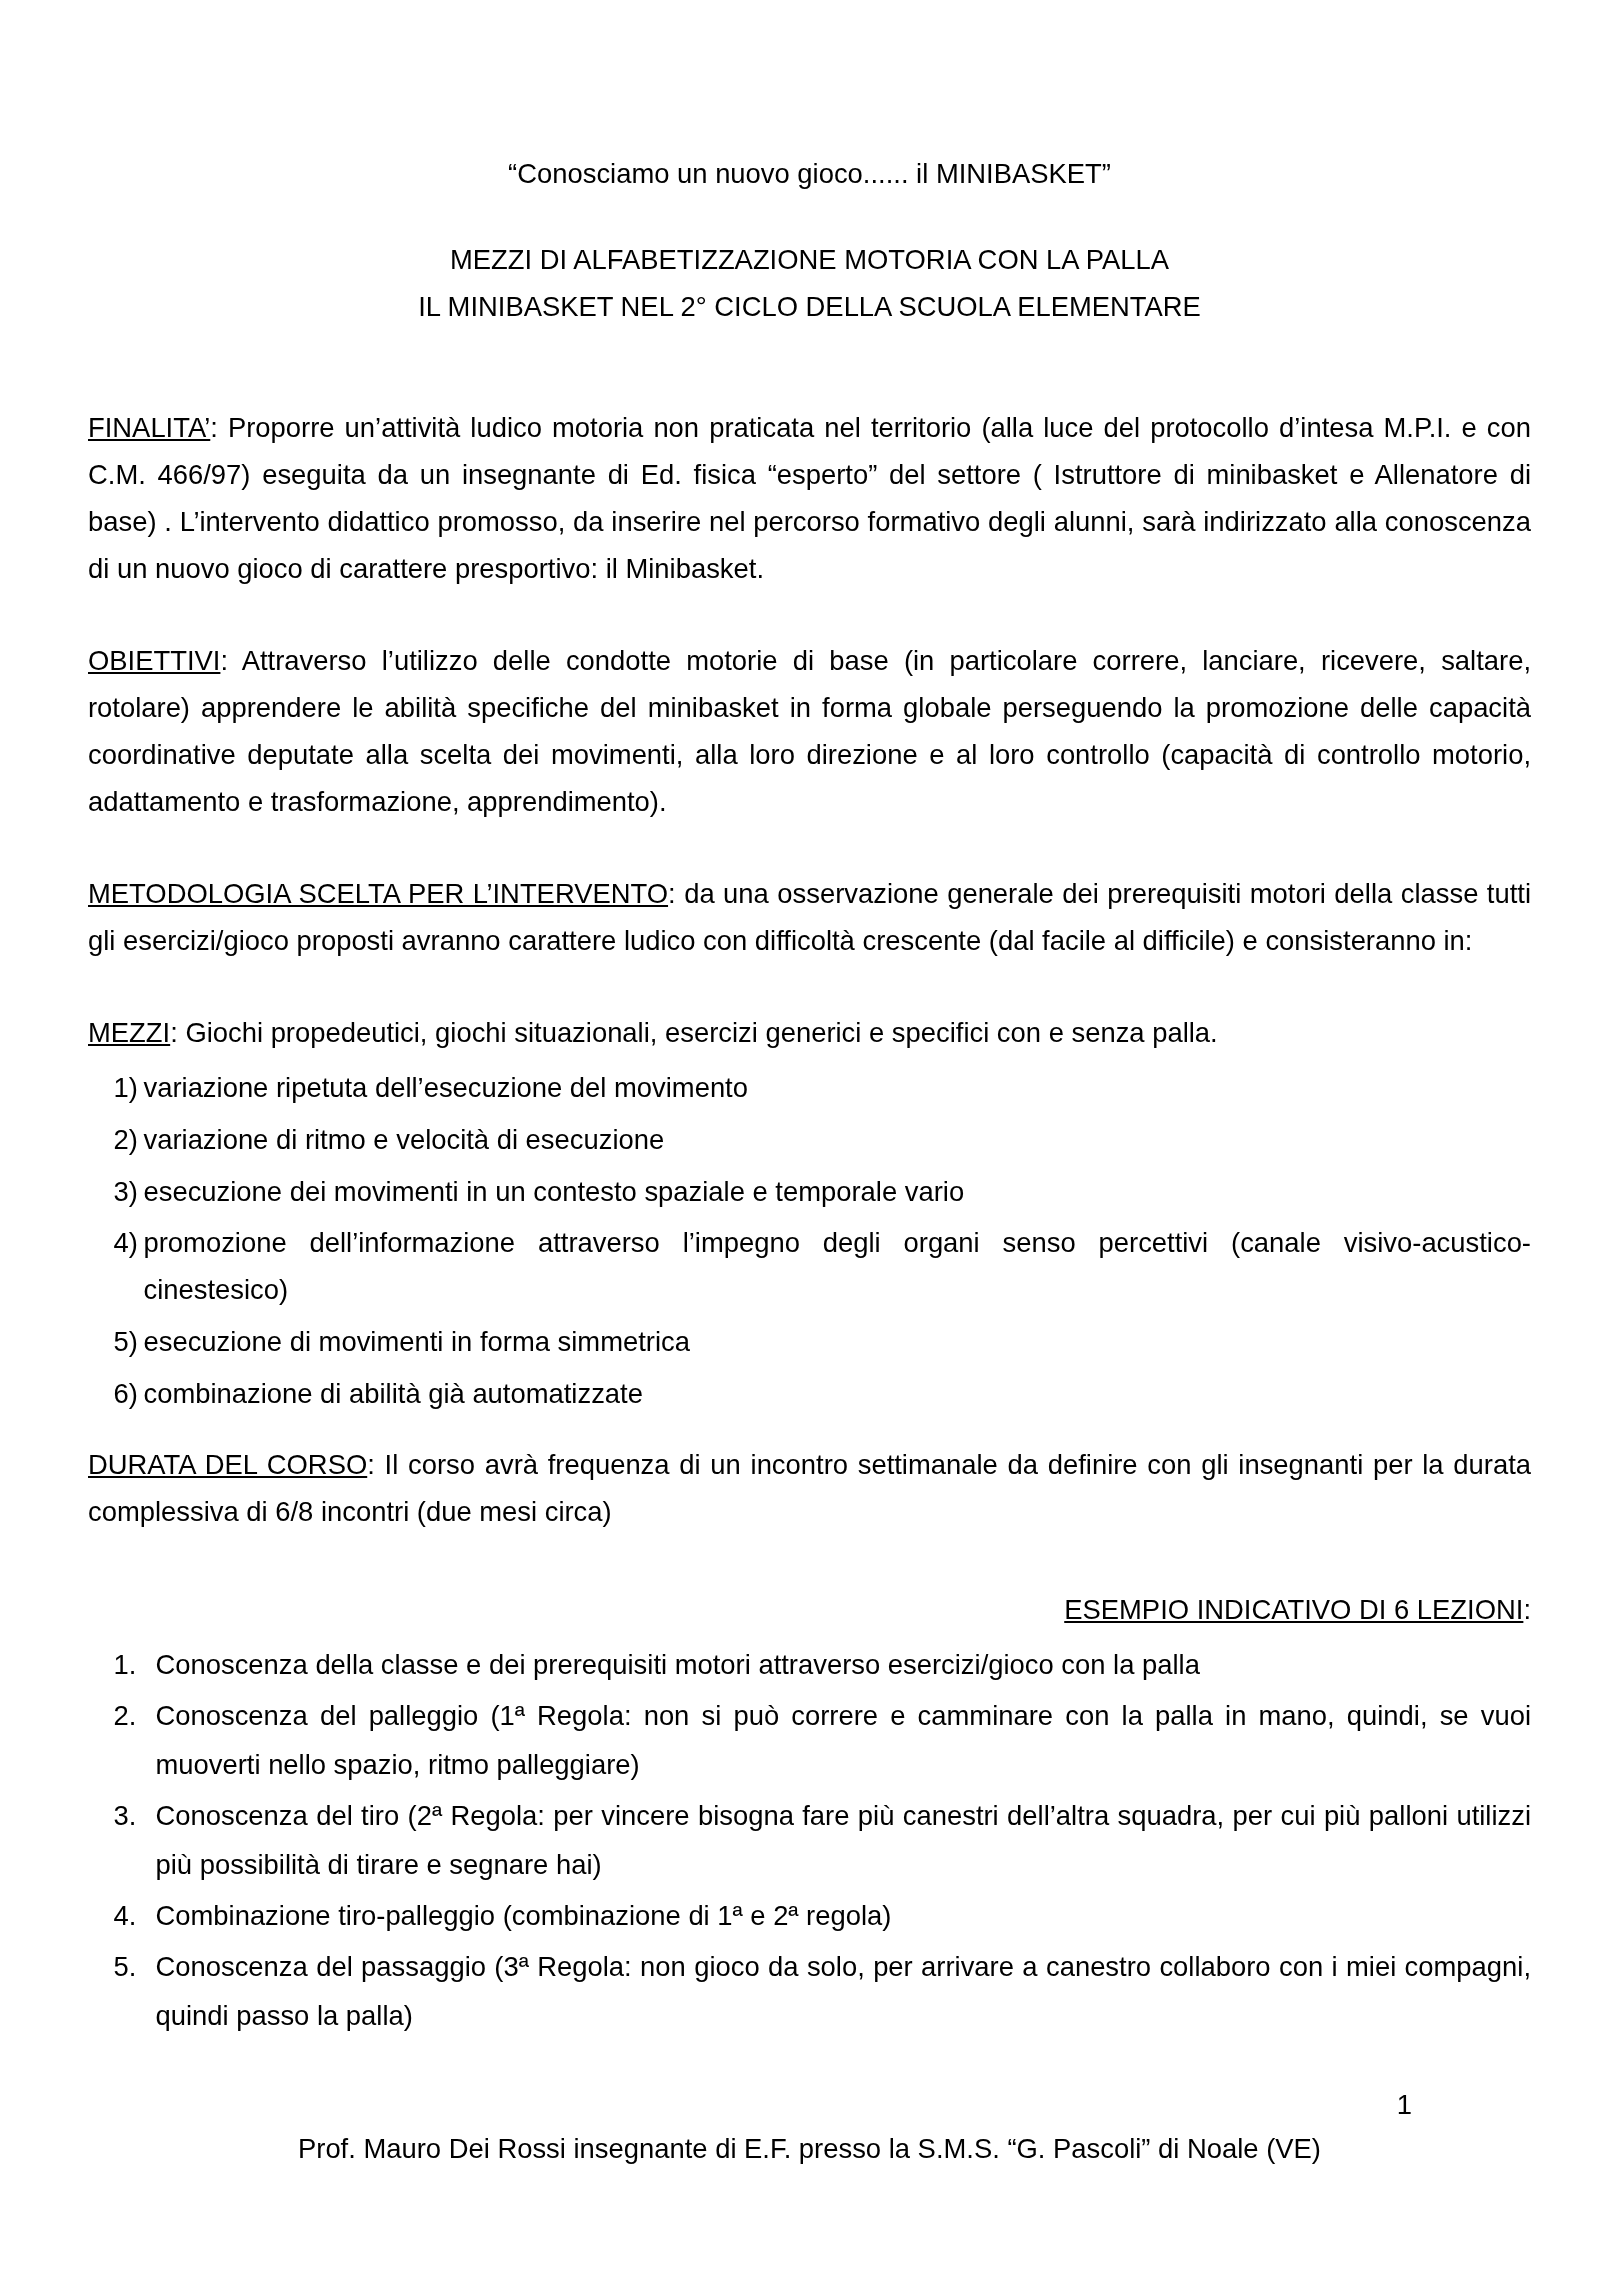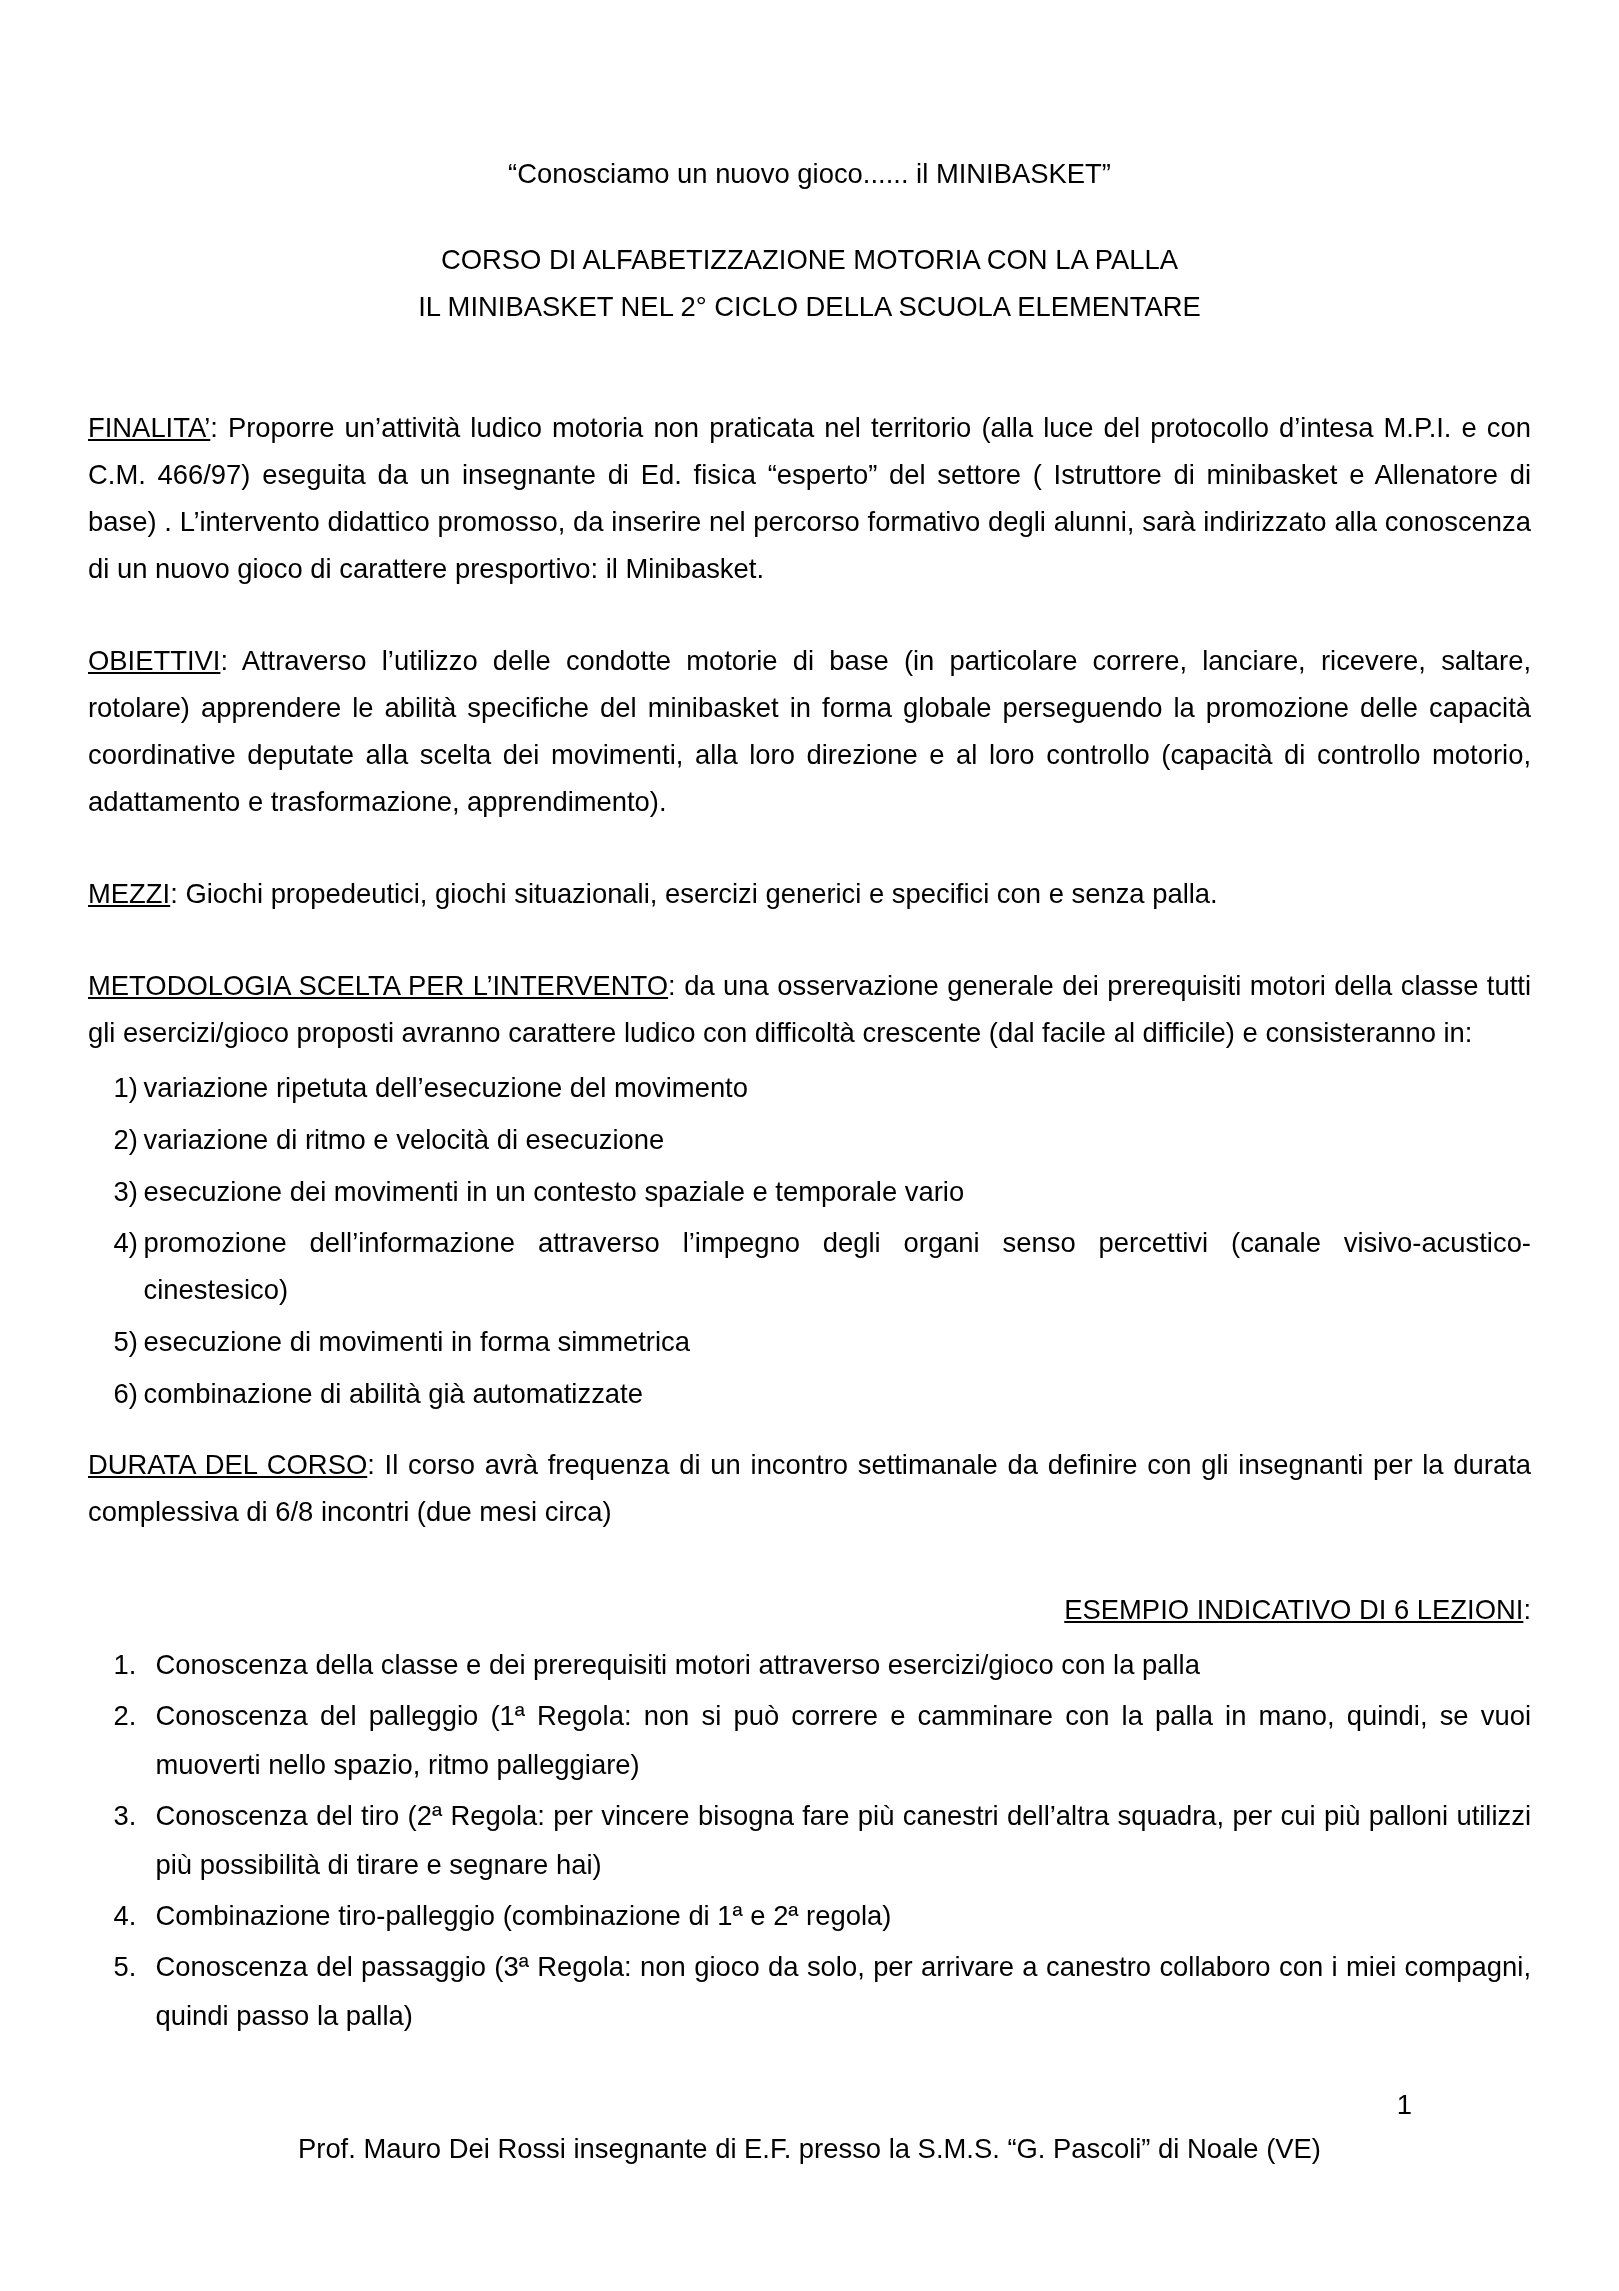--- a/index.html
+++ b/index.html
@@ -89,31 +89,31 @@
   }
 </style>
 </head>
 <body>
 
 <div class="page">
 
   <p class="title">“Conosciamo un nuovo gioco...... il MINIBASKET”</p>
 
   <div class="subtitles">
-    <div>CORSO DI ALFABETIZZAZIONE MOTORIA CON LA PALLA</div>
+    <div>MEZZI DI ALFABETIZZAZIONE MOTORIA CON LA PALLA</div>
     <div>IL MINIBASKET NEL 2° CICLO DELLA SCUOLA ELEMENTARE</div>
   </div>
 
   <p class="para first"><span class="u">FINALITA’</span><span>: Proporre un’attività ludico motoria non praticata nel territorio (alla luce del protocollo d’intesa M.P.I. e con C.M. 466/97) eseguita da un insegnante di Ed. fisica “esperto” del settore ( Istruttore di minibasket e Allenatore di base) . L’intervento didattico promosso, da inserire nel percorso formativo degli alunni, sarà indirizzato alla conoscenza di un nuovo gioco di carattere presportivo: il Minibasket.</span></p>
 
   <p class="para"><span class="u">OBIETTIVI</span><span>: Attraverso l’utilizzo delle condotte motorie di base (in particolare correre, lanciare, ricevere, saltare, rotolare) apprendere le abilità specifiche del minibasket in forma globale perseguendo la promozione delle capacità coordinative deputate alla scelta dei movimenti, alla loro direzione e al loro controllo (capacità di controllo motorio, adattamento e trasformazione, apprendimento).</span></p>
 
+  <p class="para"><span class="u">METODOLOGIA SCELTA PER L’INTERVENTO</span><span>: da una osservazione generale dei prerequisiti motori della classe tutti gli esercizi/gioco proposti avranno carattere ludico con difficoltà crescente (dal facile al difficile) e consisteranno in:</span></p>
+
   <p class="para"><span class="u">MEZZI</span><span>: Giochi propedeutici, giochi situazionali, esercizi generici e specifici con e senza palla.</span></p>
-
-  <p class="para"><span class="u">METODOLOGIA SCELTA PER L’INTERVENTO</span><span>: da una osservazione generale dei prerequisiti motori della classe tutti gli esercizi/gioco proposti avranno carattere ludico con difficoltà crescente (dal facile al difficile) e consisteranno in:</span></p>
 
   <div class="num-list">
     <div class="li">
       <span class="marker">1)</span>
       <span class="txt">variazione ripetuta dell’esecuzione del movimento</span>
     </div>
     <div class="li">
       <span class="marker">2)</span>
       <span class="txt">variazione di ritmo e velocità di esecuzione</span>
     </div>

